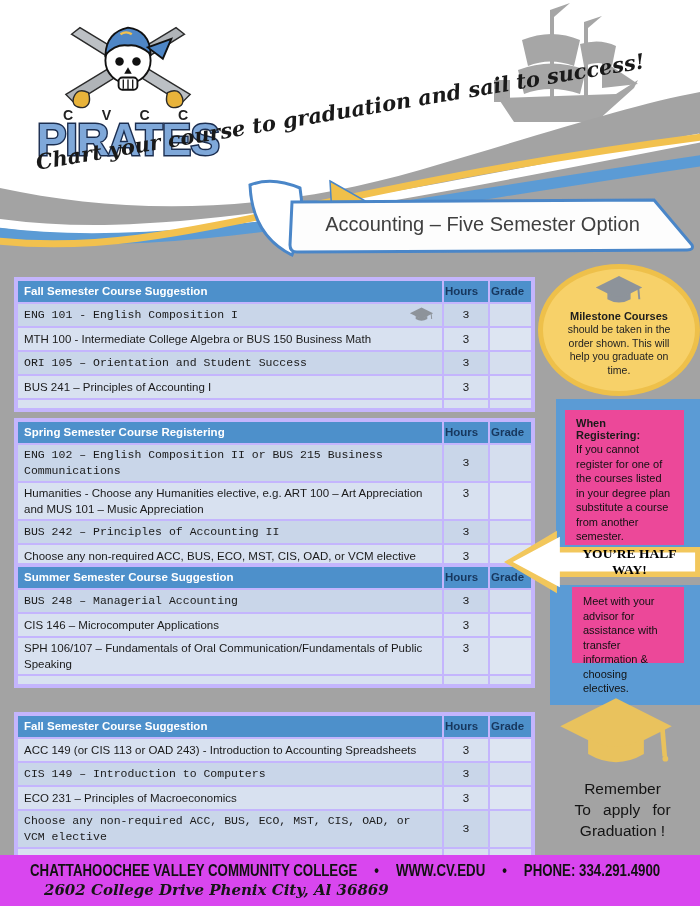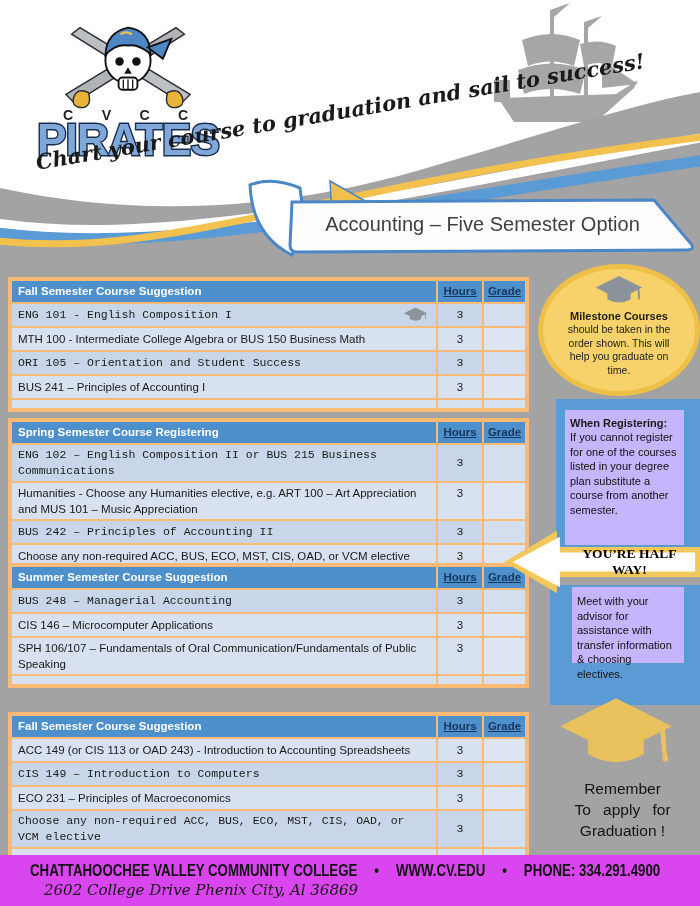--- a/index.html
+++ b/index.html
@@ -11,43 +11,43 @@
   .logo svg{width:100%;height:100%;}
   .cvcc-text{font-family:"Liberation Sans",sans-serif;font-weight:bold;font-size:15px;letter-spacing:13px;fill:#222;}
   .pirates-text{font-family:"Liberation Sans",sans-serif;font-weight:bold;font-size:47px;fill:#7fa8d9;
         stroke:#1b2d4f;stroke-width:3;paint-order:stroke;letter-spacing:-1px;}
   .tagline{position:absolute;left:34px;top:150px;width:470px;z-index:2;
         font-family:"DejaVu Serif",serif;font-style:italic;font-weight:600;font-size:21px;color:#191919;
         transform:rotate(-9.5deg);transform-origin:left top;white-space:nowrap;}
   .banner-text{position:absolute;left:300px;top:213px;width:365px;z-index:2;text-align:center;
         font-size:20px;color:#3f3f3f;}
   
-  .tbl{position:absolute;left:8px;width:521px;box-sizing:border-box;background:#fdba74;padding:2px;z-index:2;}
+  .tbl{position:absolute;left:14px;width:521px;box-sizing:border-box;background:#c4b5fd;padding:2px;z-index:2;}
   .tbl table{border-collapse:separate;border-spacing:2px;width:100%;}
   .tbl td{font-size:11.5px;line-height:1.4;vertical-align:middle;}
   .c-course{width:auto;} .c-hours{width:44px;} .c-grade{width:41px;}
   .hd td{background:#4d90cb;height:19px;}
   .hd .t{color:#ffffff;font-weight:bold;padding:1px 6px;text-align:left;}
-  .hd .h{color:#17375e;font-weight:bold;text-align:center;text-decoration:underline;}
+  .hd .h{color:#17375e;font-weight:bold;text-align:left;}
   .r td{padding:2px 6px;height:18px;}
   .r td.num{text-align:center;padding:2px 2px;}
   .a td{background:#c9d6e9;font-family:Liberation Mono, monospace;} .b td{background:#d8e1f0;}
   .a td.grade{background:#d5deee;} .b td.grade{background:#dde5f2;}
   .e td{background:#d8e1f0;height:8px;padding:0 6px;}
   .course-cell{position:relative;}
   .capicon{position:absolute;right:8px;top:3px;width:25px;height:15px;fill:#8d939a;}
   
   .milestone-circle{position:absolute;left:538px;top:264px;width:162px;height:132px;z-index:2;
         background:#f7d169;border:5px solid #eec04a;border-radius:50%;box-sizing:border-box;
         text-align:center;padding-top:6px;}
   .milestone-circle svg{width:50px;height:30px;fill:#8d939a;}
   .milestone-title{font-size:11px;font-weight:bold;color:#1d1d1d;margin-top:1px;}
   .milestone-body{font-size:10.5px;line-height:1.3;color:#222;width:118px;margin:1px auto 0;}
   .bluebox{position:absolute;background:#5b9bd5;z-index:3;}
-  .bluebox .inner{position:absolute;background:#c4b5fd;box-sizing:border-box;padding:7px 5px;}
+  .bluebox .inner{position:absolute;background:#ec4899;box-sizing:border-box;padding:7px 11px;}
   .reg-box{left:556px;top:399px;width:144px;height:169px;}
   .reg-box .inner{left:9px;top:11px;width:119px;height:135px;}
   .reg-title{font-size:11px;font-weight:bold;margin:0 0 1px 0;}
   .reg-body,.adv-body{font-size:11px;line-height:1.32;color:#111;}
   .adv-box{left:550px;top:585px;width:150px;height:120px;}
   .adv-box .inner{left:14px;top:2px;width:112px;height:76px;margin-left:8px;}
   .halfway{position:absolute;left:504px;top:528px;width:196px;height:68px;z-index:4;}
   .halfway .outer{position:absolute;inset:0;background:#f2c75c;
         clip-path:polygon(0% 50%,27% 4%,27% 28%,100% 28%,100% 72%,27% 72%,27% 96%);}
   .halfway .innerw{position:absolute;inset:0;background:#ffffff;
@@ -59,21 +59,21 @@
   .remember{position:absolute;left:540px;top:778px;width:165px;z-index:2;text-align:center;
         font-size:15.5px;line-height:21px;color:#141414;}
   .remember .wide{word-spacing:8px;}
   
   .footer{position:absolute;left:0;top:855px;width:700px;height:51px;background:#d946ef;z-index:2;}
   .footer-line{position:absolute;left:30px;top:6px;white-space:nowrap;
         transform:scaleX(0.78);transform-origin:left center;
         font-weight:bold;font-size:17px;letter-spacing:0px;color:#111;}
   .footer-line .sep{margin:0 17px;}
   .footer-addr{position:absolute;left:44px;top:26px;font-family:"DejaVu Serif",serif;
-        font-style:italic;font-weight:normal;font-size:15px;color:#161616;}
+        font-style:italic;font-weight:bold;font-size:15px;color:#161616;}
 </style>
 </head>
 <body>
 
 <div class="page">
 
   <div class="gray-bg"></div>
 
   <svg class="header-art" viewBox="0 0 700 272" preserveAspectRatio="none">
     <rect x="0" y="0" width="700" height="272" fill="#ffffff"></rect>

